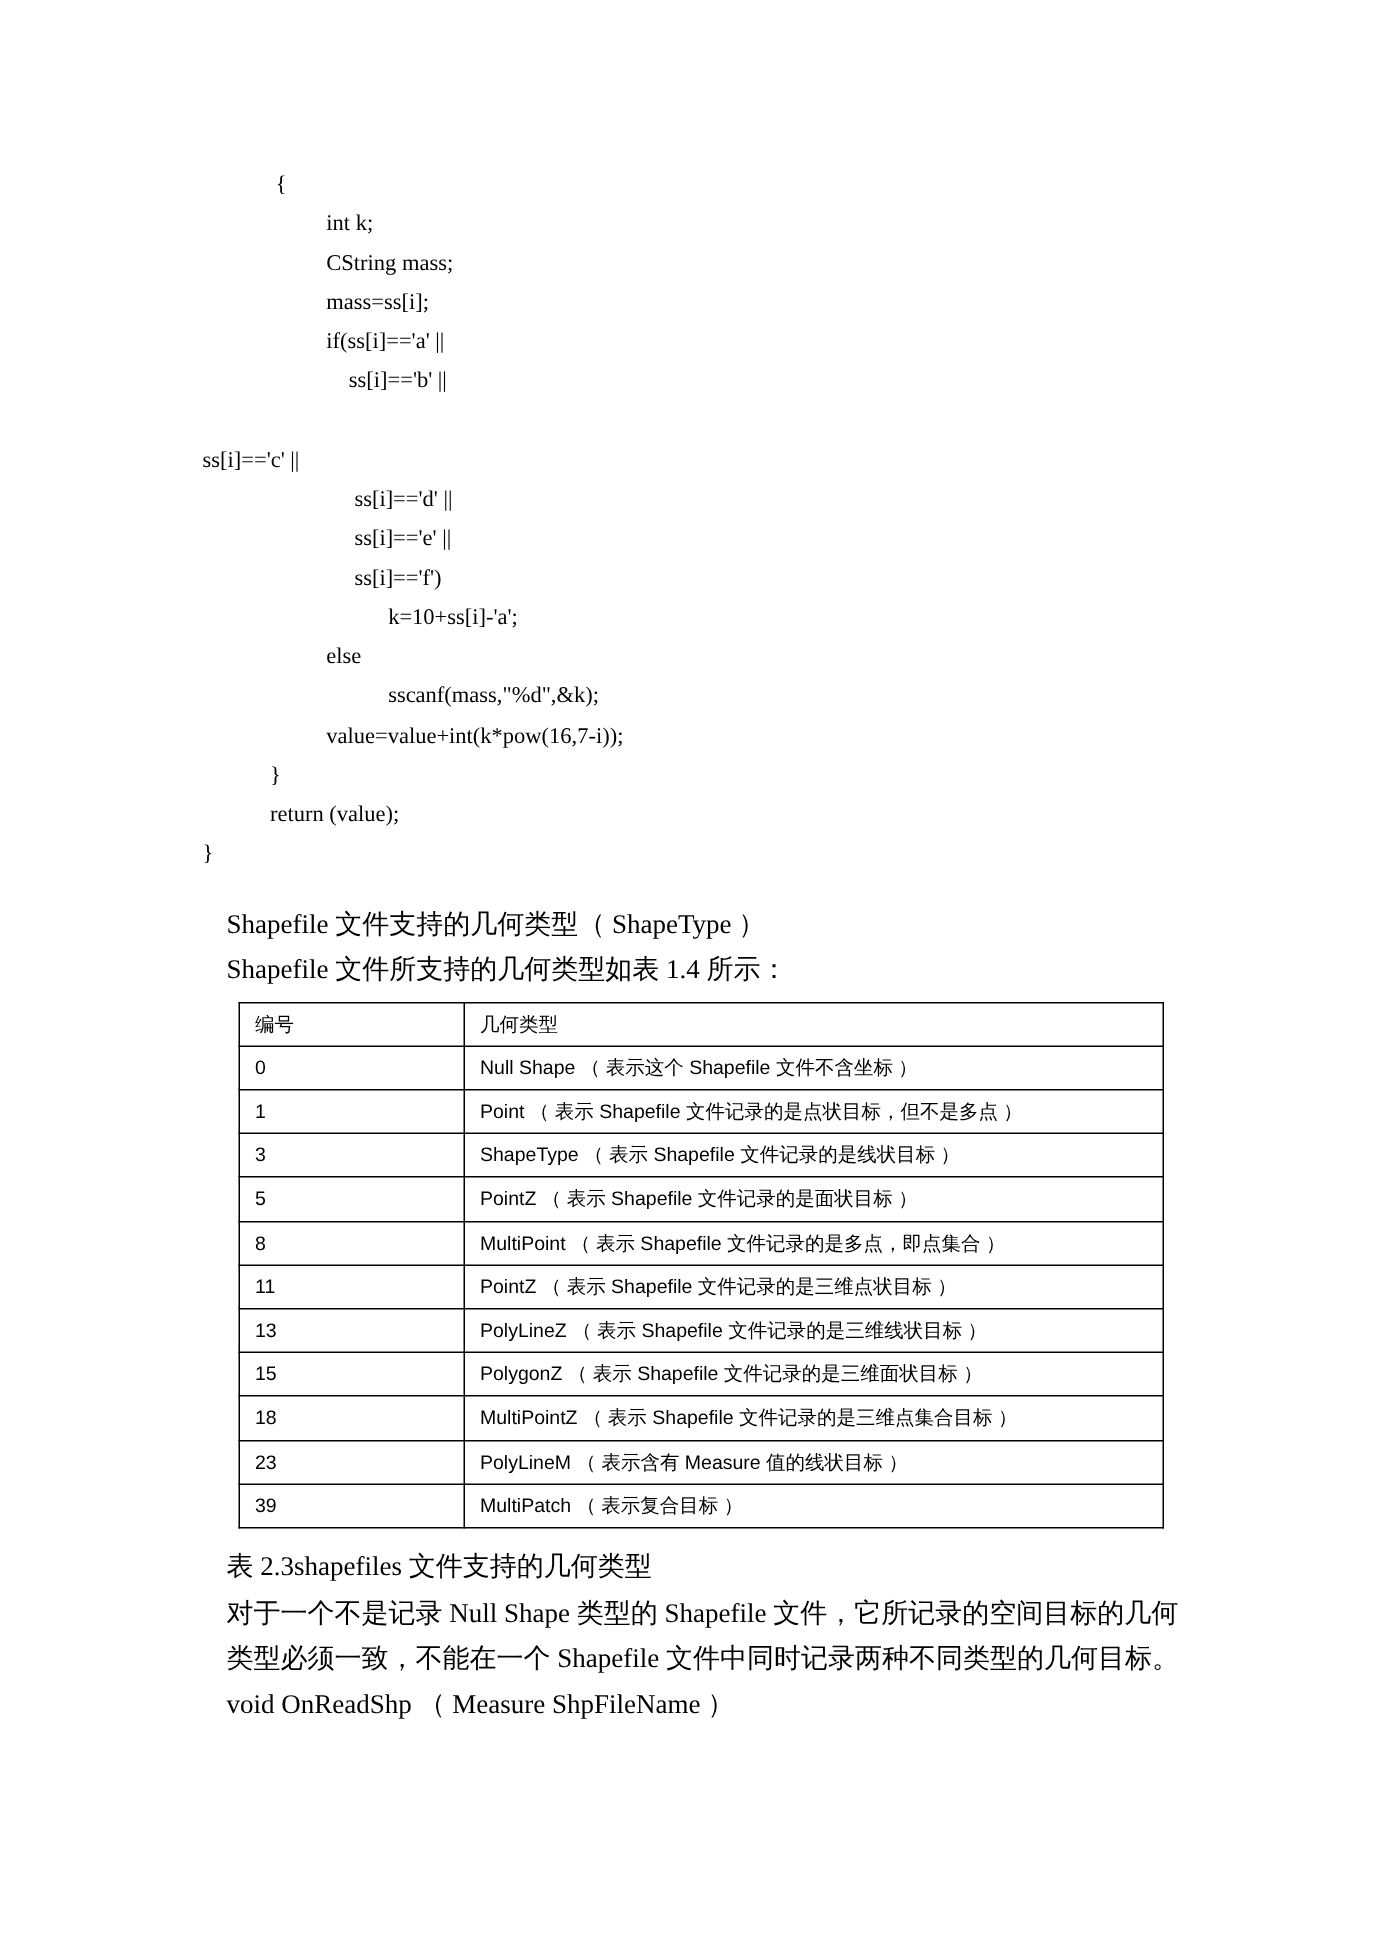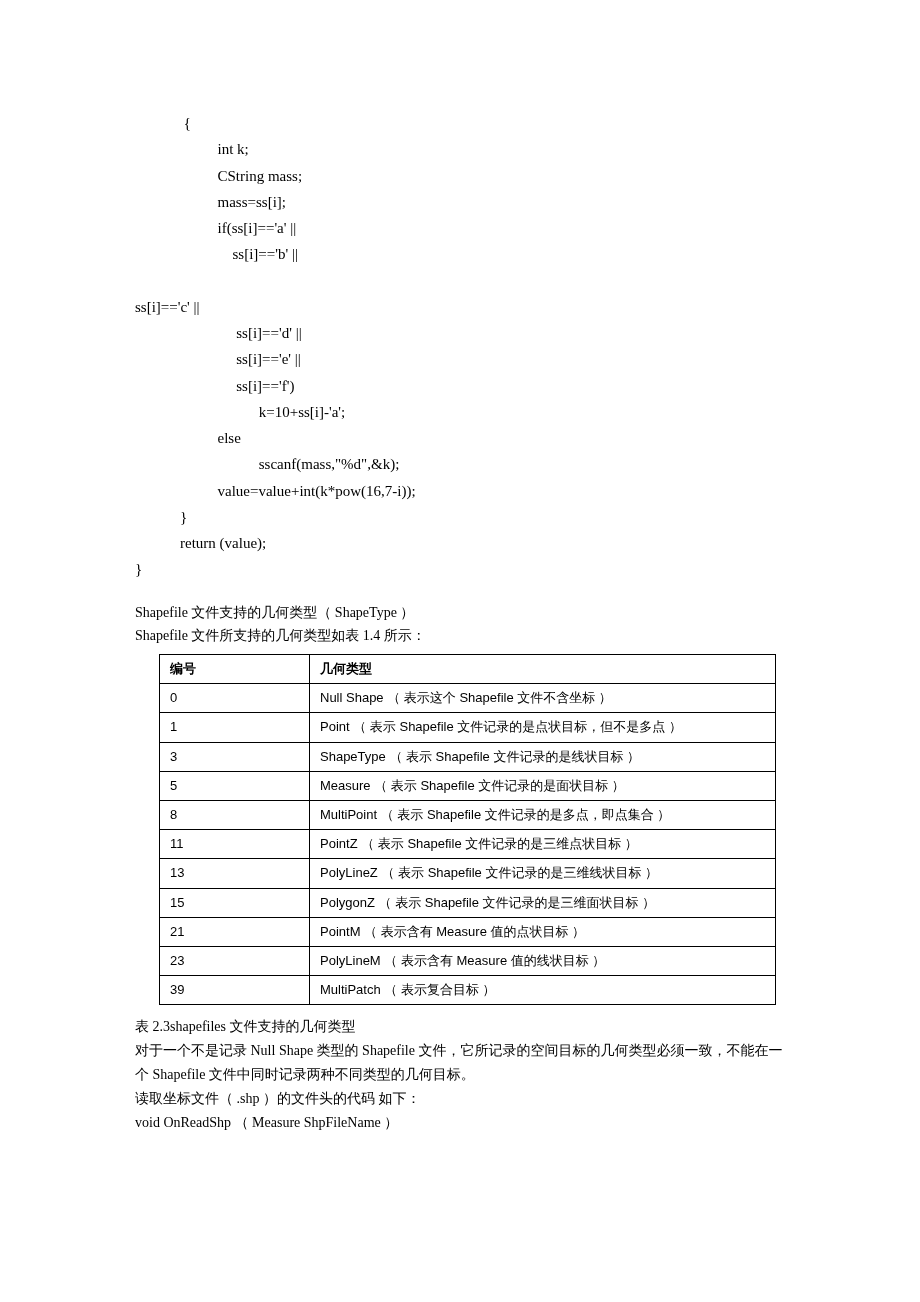--- a/index.html
+++ b/index.html
@@ -16,42 +16,43 @@
     line-height: 1.7;
   }
   .code-block {
     font-family: "Times New Roman", serif;
     white-space: pre;
     font-size: 15px;
     line-height: 1.75;
     margin-bottom: 18px;
   }
   .para {
-    font-size: 14px;
+    font-size: 18px;
     line-height: 1.7;
+    margin-left: 16px;
   }
   table.shp {
     border-collapse: collapse;
     margin: 6px 0 10px 24px;
     width: 616px;
     table-layout: fixed;
   }
   table.shp col.c1 { width: 150px; }
   table.shp col.c2 { width: 466px; }
   table.shp th, table.shp td {
     border: 1px solid #000;
     padding: 5px 8px 5px 10px;
     font-size: 13px;
     font-family: "SimSun", "宋体", Arial, sans-serif;
     text-align: left;
     vertical-align: middle;
     line-height: 1.4;
   }
   table.shp th {
-    font-weight: bold;
+    font-weight: normal;
   }
 </style>
 </head>
 <body>
 
 <div class="page">
 
   <div class="code-block">             {
                       int k;
                       CString mass;
@@ -93,51 +94,50 @@
         <tr>
           <td>1</td>
           <td>Point （ 表示  Shapefile 文件记录的是点状目标，但不是多点 ）</td>
         </tr>
         <tr>
           <td>3</td>
           <td>ShapeType （ 表示  Shapefile 文件记录的是线状目标 ）</td>
         </tr>
         <tr>
           <td>5</td>
-          <td>Measure （ 表示  Shapefile 文件记录的是面状目标 ）</td>
+          <td>PointZ （ 表示  Shapefile 文件记录的是面状目标 ）</td>
         </tr>
         <tr>
           <td>8</td>
           <td>MultiPoint （ 表示  Shapefile 文件记录的是多点，即点集合 ）</td>
         </tr>
         <tr>
           <td>11</td>
           <td>PointZ （ 表示  Shapefile 文件记录的是三维点状目标 ）</td>
         </tr>
         <tr>
           <td>13</td>
           <td>PolyLineZ （ 表示  Shapefile 文件记录的是三维线状目标 ）</td>
         </tr>
         <tr>
           <td>15</td>
           <td>PolygonZ （ 表示  Shapefile 文件记录的是三维面状目标 ）</td>
         </tr>
         <tr>
-          <td>21</td>
-          <td>PointM （ 表示含有  Measure 值的点状目标 ）</td>
+          <td>18</td>
+          <td>MultiPointZ （ 表示  Shapefile 文件记录的是三维点集合目标 ）</td>
         </tr>
         <tr>
           <td>23</td>
           <td>PolyLineM （ 表示含有  Measure 值的线状目标 ）</td>
         </tr>
         <tr>
           <td>39</td>
           <td>MultiPatch （ 表示复合目标 ）</td>
         </tr>
       </tbody>
   </table>
 
   <div class="para">表  2.3shapefiles  文件支持的几何类型</div>
   <div class="para">对于一个不是记录  Null Shape  类型的  Shapefile  文件，它所记录的空间目标的几何类型必须一致，不能在一个  Shapefile  文件中同时记录两种不同类型的几何目标。</div>
-  <div class="para">读取坐标文件（ .shp  ）的文件头的代码  如下：</div>
   <div class="para">void OnReadShp  （  Measure ShpFileName  ）</div>
 
 </div>
 
 </body></html>

